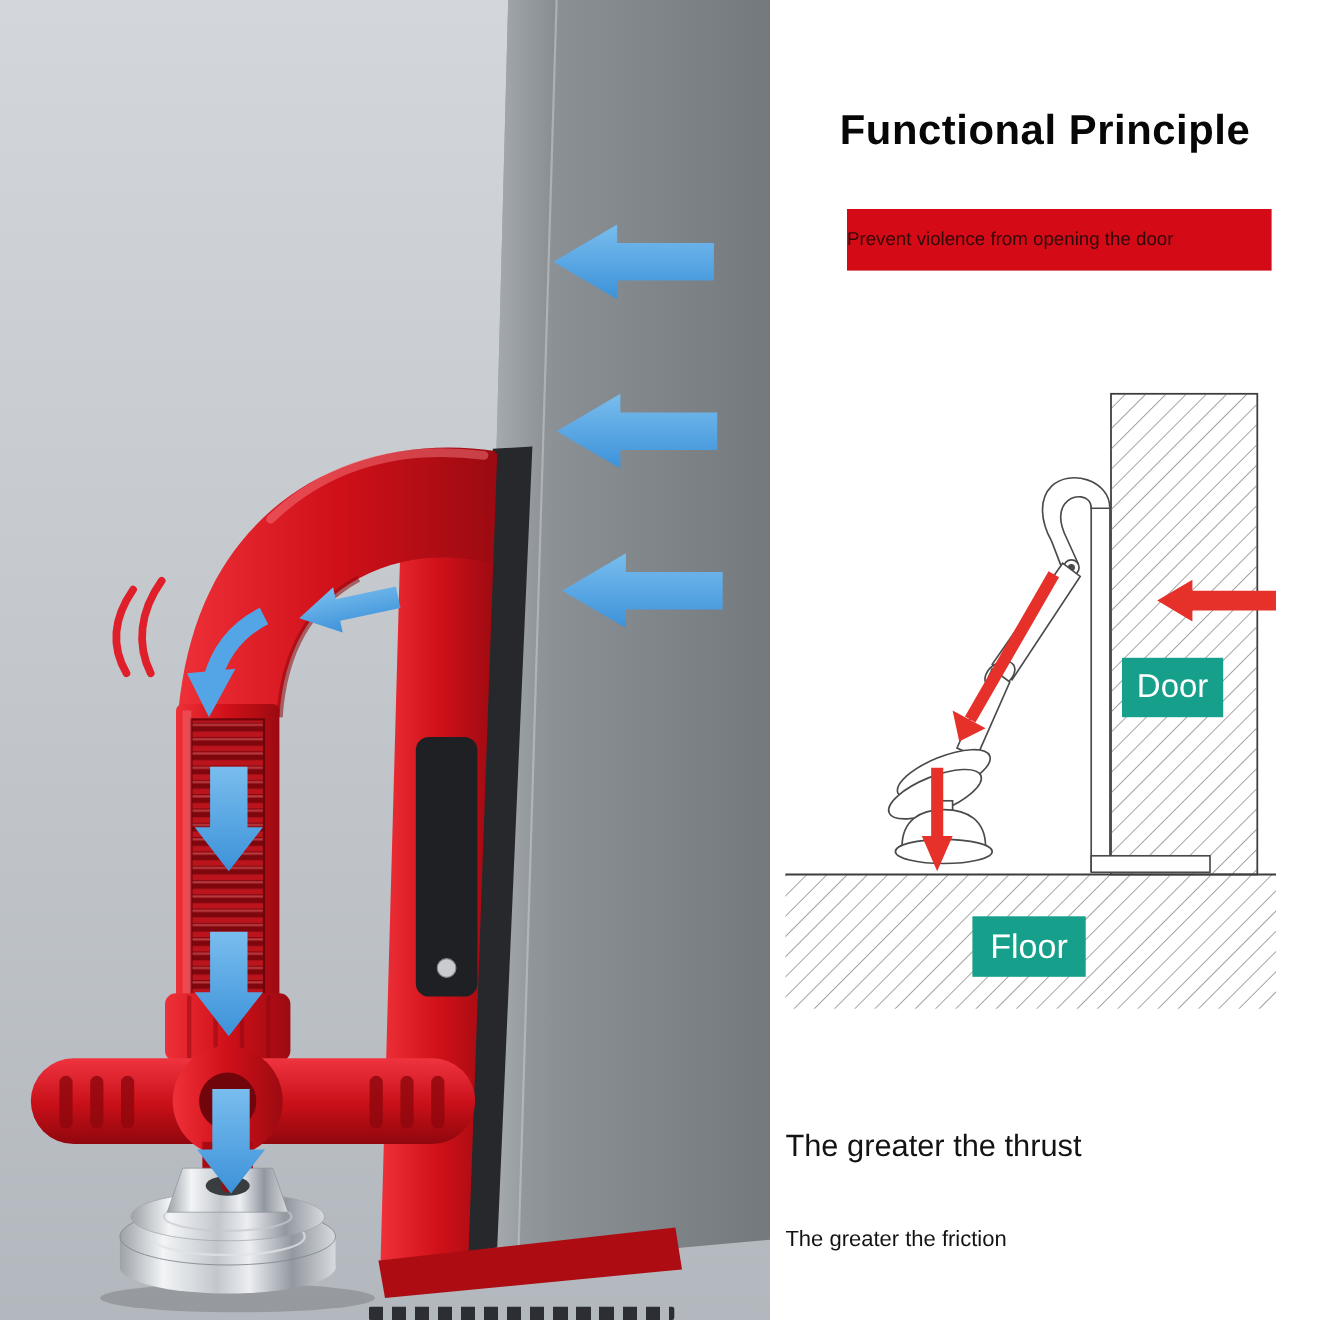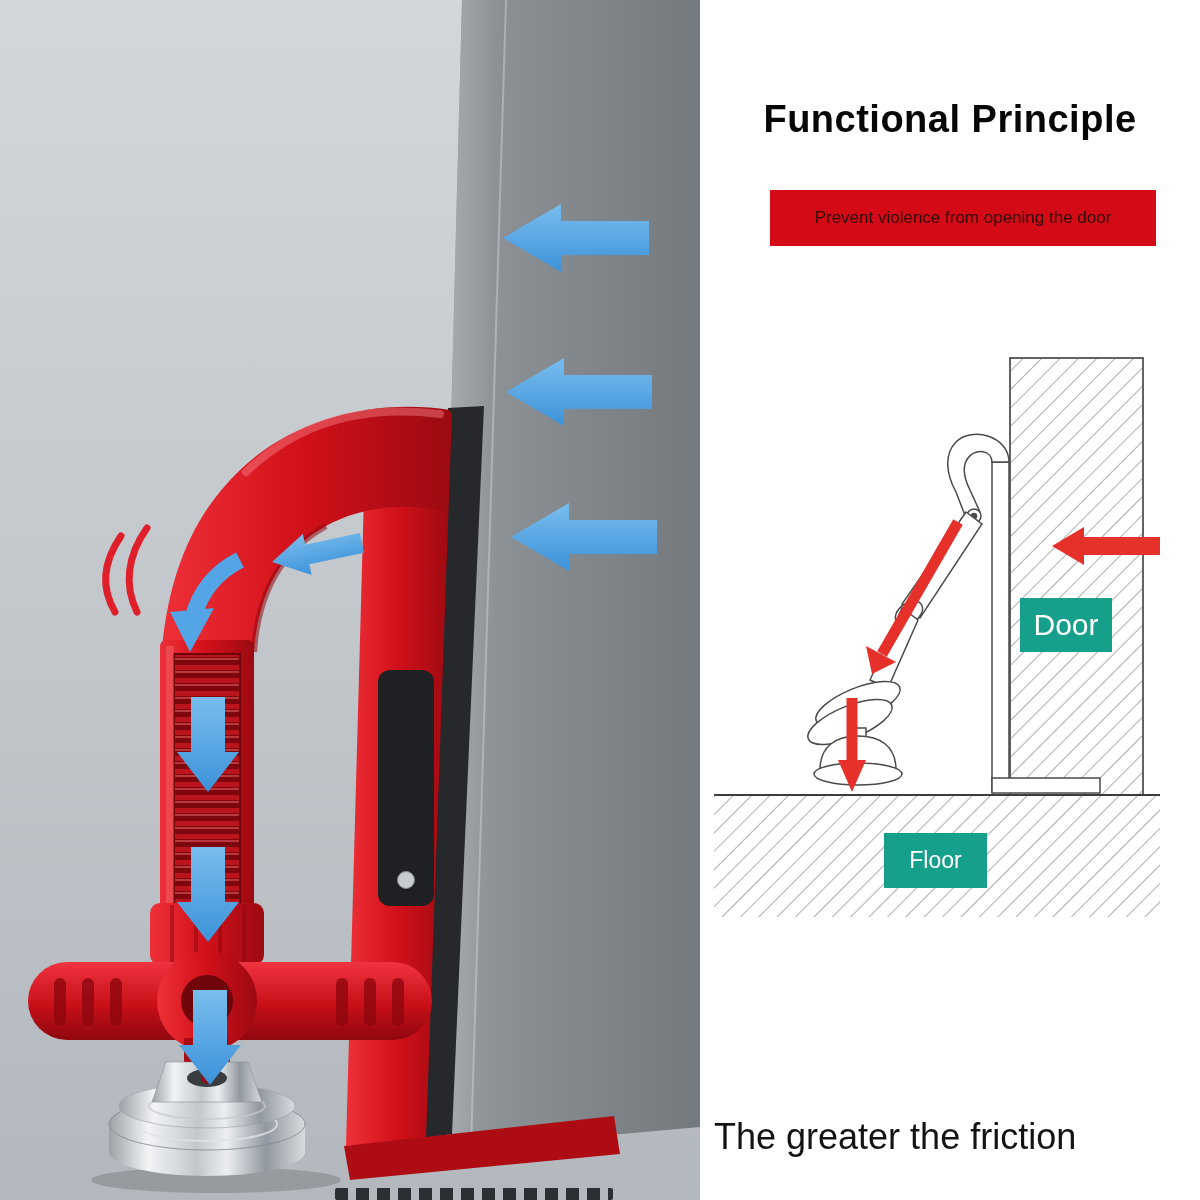--- a/index.html
+++ b/index.html
@@ -5,34 +5,34 @@
   *{margin:0;padding:0;box-sizing:border-box}
   html,body{width:1200px;height:1200px;overflow:hidden;background:#fff;
     font-family:"Liberation Sans",sans-serif}
   .canvas{position:relative;width:1160px;height:1200px;overflow:hidden;background:#eab308}
   .left{position:absolute;left:0;top:0;width:700px;height:1200px}
   .left svg{display:block}
   .right{position:absolute;left:700px;top:0;width:500px;height:1200px;background:#fff;overflow:hidden}
   .title{position:absolute;top:98px;left:0;width:100%;text-align:center;
     font-size:38px;font-weight:bold;color:#070707;letter-spacing:.5px}
   .banner{position:absolute;left:70px;top:190px;width:386px;height:56px;
-    background:var(--banner-red,#d40b16);display:flex;align-items:center;justify-content:center}
+    background:var(--banner-red,#d40b16);display:flex;align-items:center;}
   .banner span{font-size:17px;color:var(--banner-text,#2e0a0a)}
   .diagram{position:absolute;left:0;top:350px}
   .glabel{position:absolute;display:flex;align-items:center;justify-content:center;
     background:var(--label-green,#16a08b);color:#fff;font-weight:normal}
   .glabel.door{left:320px;top:598px;width:92px;height:54px;font-size:30px}
-  .glabel.floor{left:184px;top:833px;width:103px;height:55px;font-size:23px}
+  .glabel.floor{left:184px;top:833px;width:103px;height:55px;font-size:31px}
   .cap{position:absolute;color:#131313}
   .cap1{left:8px;top:970px;width:492px;overflow:visible}
   .condensed{display:inline-block;white-space:nowrap;font-size:28px;
     transform:scaleX(.55);transform-origin:0 50%}
   .cap2{left:14px;top:1026px;font-size:28px}
   .cap3{left:14px;top:1071px;font-size:28px}
-  .cap4{left:14px;top:1116px;font-size:36px}
+  .cap4{left:14px;top:1116px;font-size:20px}
   .cropped-frag{position:absolute;left:335px;top:1188px;width:278px;height:12px;
     background:repeating-linear-gradient(90deg,#14161a 0 13px,rgba(0,0,0,0) 13px 21px);
     opacity:.85;border-radius:2px}
 </style>
 </head>
 <body>
 
 <div class="canvas">
 
   <div class="left">
@@ -194,16 +194,17 @@
         <g>
           <line x1="152" y1="348" x2="152" y2="416" stroke="#e6312b" stroke-width="11"></line>
           <path d="M152 442 L138 410 L166 410 Z"></path>
         </g>
       </g>
     </svg>
 
     <div class="glabel door">Door</div>
     <div class="glabel floor">Floor</div>
 
+    <div class="cap cap2">The greater the thrust</div>
     <div class="cap cap4">The greater the friction</div>
   </div>
 
 </div>
 
 </body></html>

